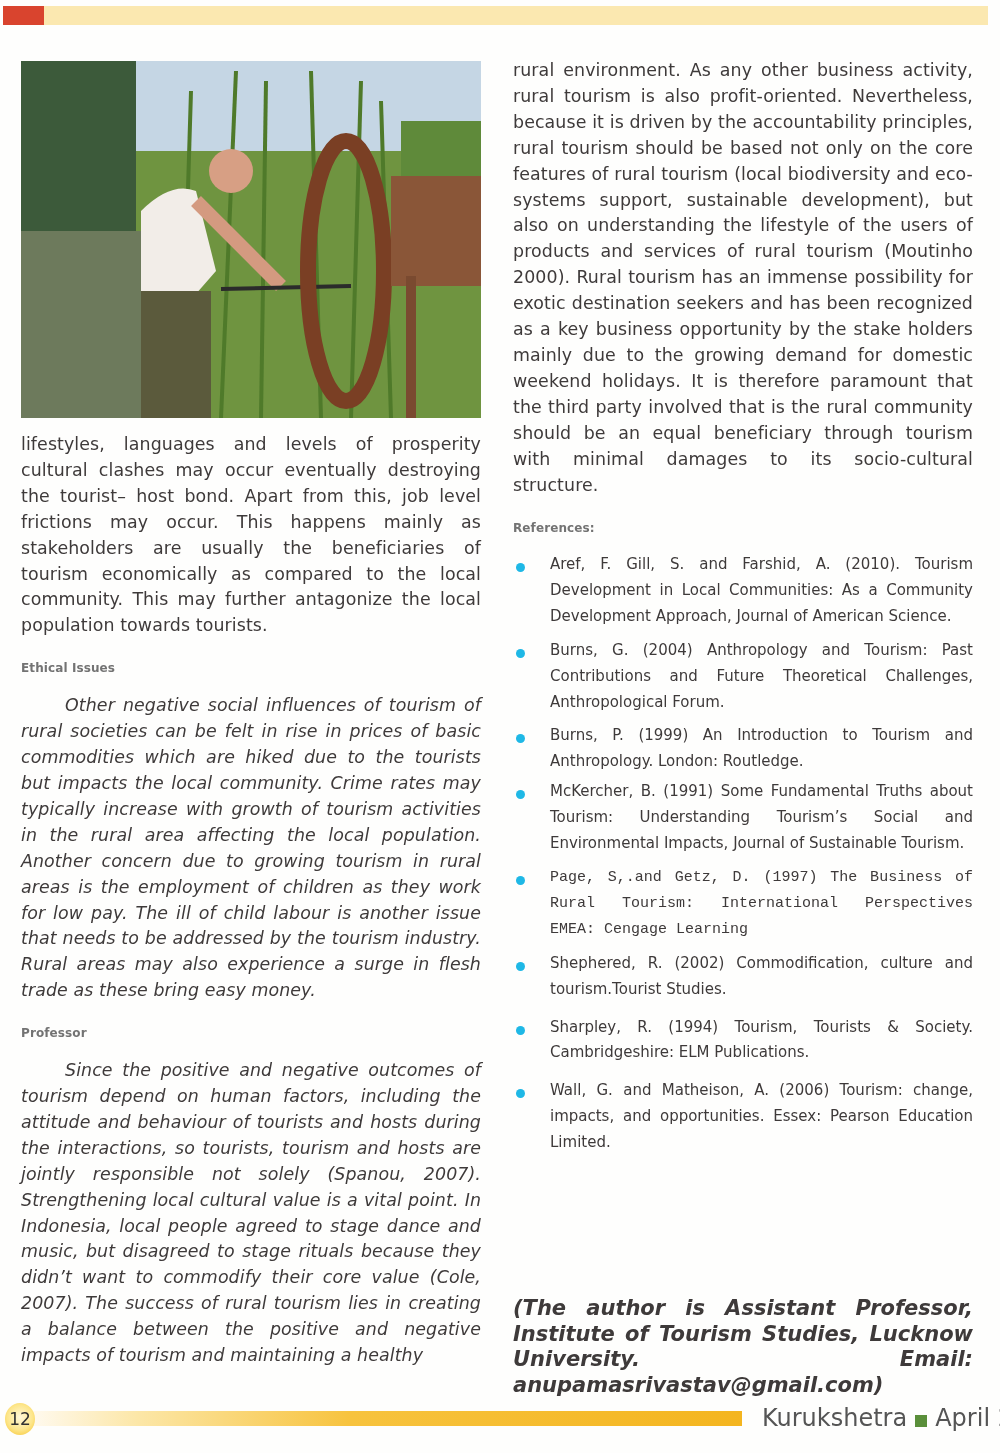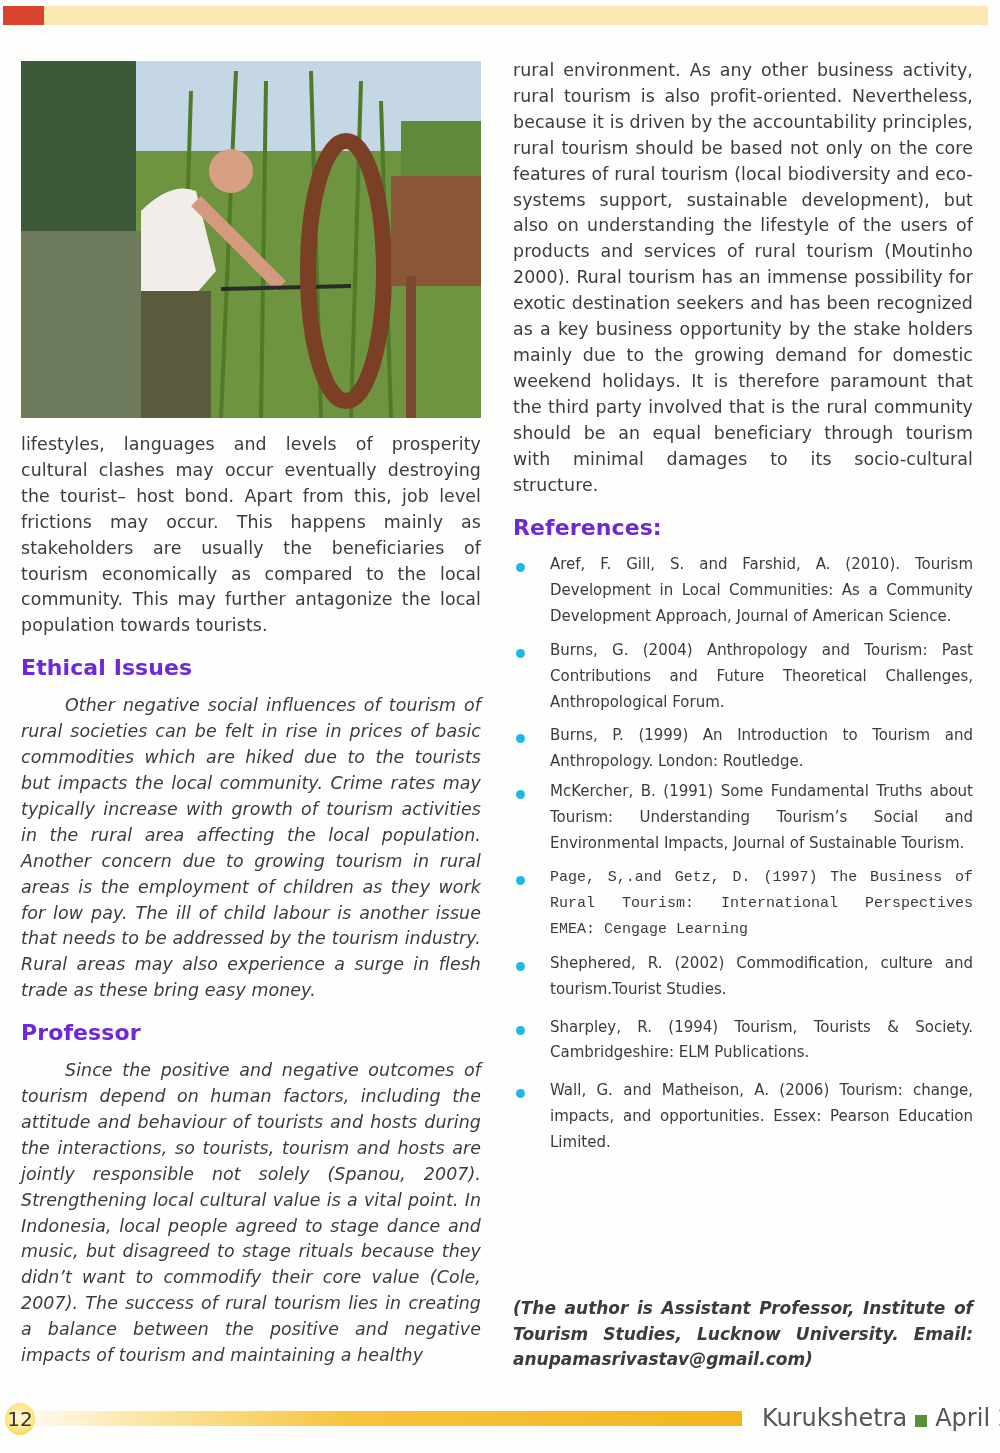--- a/index.html
+++ b/index.html
@@ -13,34 +13,34 @@
   .top-red { position:absolute; left:3px; top:6px; width:41px; height:19px; background:#d9442e; }
 
   .photo { position:absolute; left:21px; top:61px; width:460px; height:357px; overflow:hidden; background:#b8cfe0; }
   .photo svg { width:100%; height:100%; display:block; }
 
   .col { position:absolute; font-size:17.4px; line-height:25.9px; text-align:justify; letter-spacing:0.1px; }
   .col p { margin:0; }
   .left-col { left:21px; width:460px; }
   .right-col { left:513px; width:460px; }
 
-  .heading { color:#6d28d9; font-weight:bold; font-size:22px; line-height:24px; }
+  .heading { color:#737373; font-weight:bold; font-size:12px; line-height:24px; }
   .indent { text-indent:44px;font-style:italic; }
 
   .ref-list { position:absolute; left:513px; width:460px; margin:0; padding:0; list-style:none; }
   .ref-item { position:relative; padding-left:37px; font-size:15px; line-height:25.9px; text-align:justify; }
   .ref-bullet { position:absolute; left:3px; top:11px; width:9px; height:9px; border-radius:50%; background:#1fb8e6; }
 
-  .author-note { position:absolute; left:513px; top:1296px; width:460px; font-style:italic; font-weight:bold; font-size:17px; line-height:25.5px; color:#3e3a3a; text-align:justify; }
+  .author-note { position:absolute; left:513px; top:1296px; width:460px; font-style:italic; font-weight:bold; font-size:21px; line-height:25.5px; color:#3e3a3a; text-align:justify; }
 
   .footer-bar { position:absolute; left:30px; top:1411px; width:712px; height:15px;
     background:linear-gradient(to right, #fffaf0 0%, #fce7a8 15%, #f7c33e 45%, #f4b51f 100%); }
   .page-num { position:absolute; left:5px; top:1403px; width:30px; height:32px; border-radius:50%;
     background:radial-gradient(circle at 50% 45%, #fff8dc 0%, #fde68a 55%, #f6c024 100%);
-    font-size:20px; line-height:32px; text-align:center; color:#333; }
+    font-size:17px; line-height:32px; text-align:center; color:#333; }
   .footer-right { position:absolute; left:762px; top:1407px; font-size:24px; line-height:22px; color:#555; white-space:nowrap; }
   .footer-square { display:inline-block; width:12px; height:12px; background:#5a8f3a; margin:0 8px; vertical-align:-1px; }
 </style>
 </head>
 <body>
 
 <div class="top-bar"></div>
 <div class="top-red"></div>
 
 <div class="photo">

